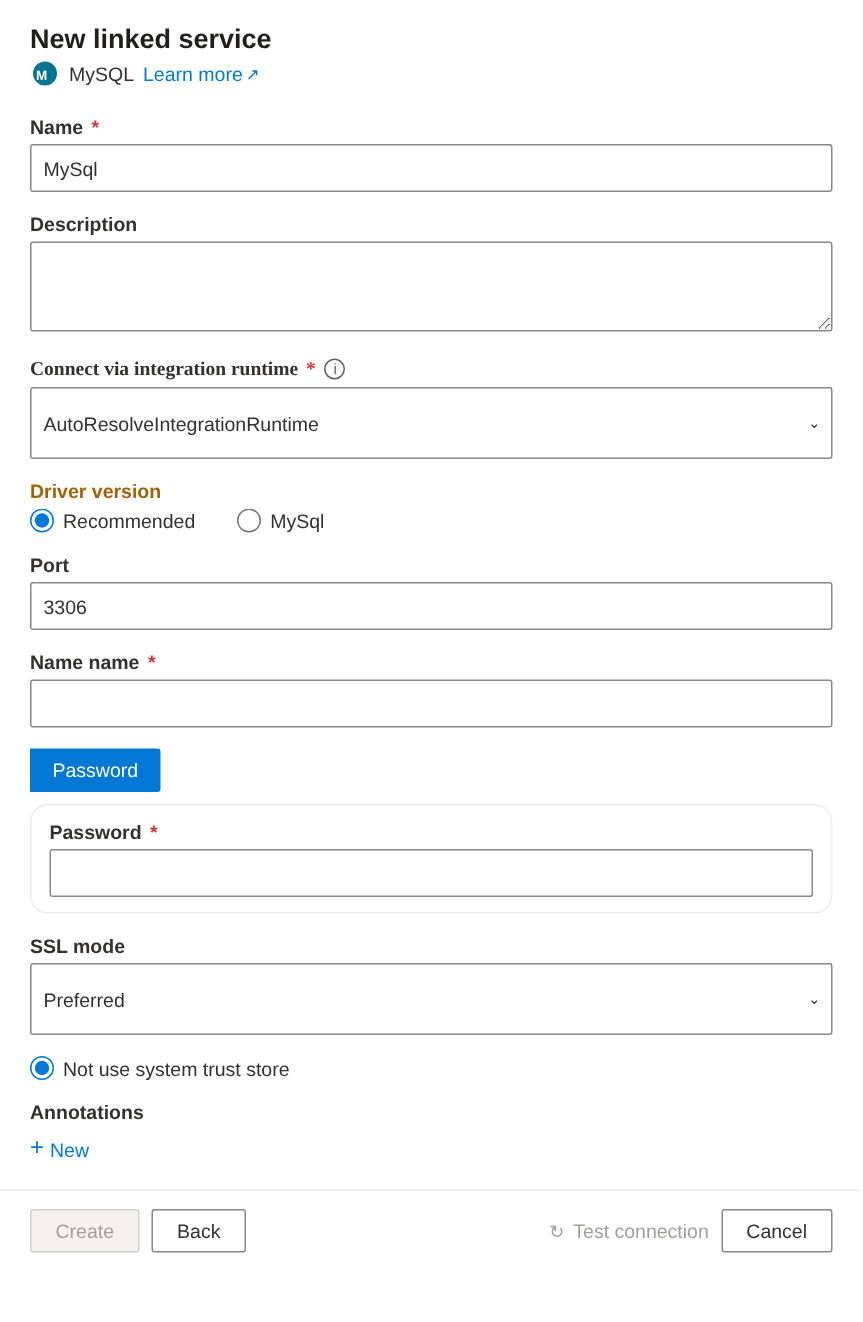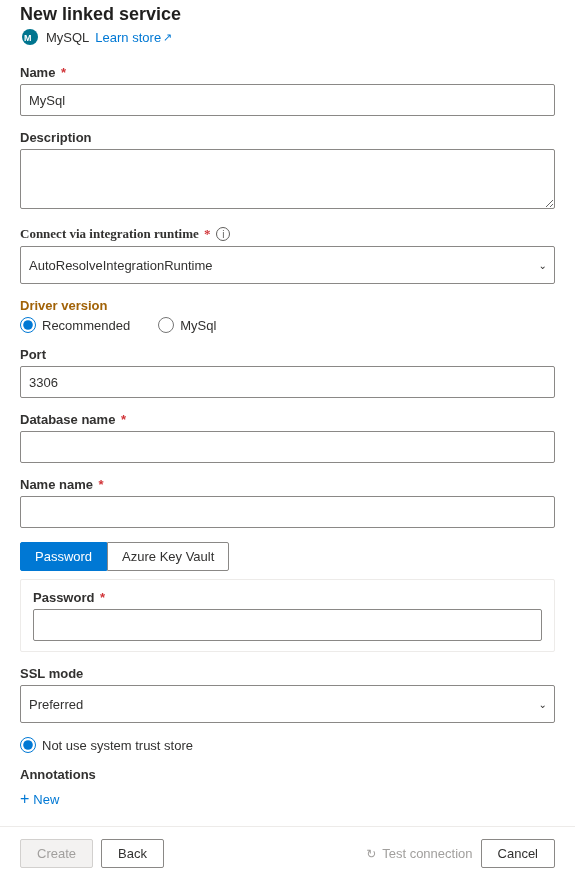--- a/index.html
+++ b/index.html
@@ -5,21 +5,21 @@
     * { box-sizing: border-box; margin: 0; padding: 0; }
     body {
       font-family: 'Segoe UI', sans-serif;
       font-size: 13px;
       color: #323130;
       background: #fff;
       width: 575px;
       min-height: 881px;
     }
     .container {
-      padding: 4px 20px 0 20px;
+      padding: 16px 20px 0 20px;
     }
     .page-title {
       font-size: 18px;
       font-weight: 600;
       color: #201f1e;
       margin-bottom: 2px;
     }
     .subtitle-row {
       display: flex;
       align-items: center;
@@ -102,21 +102,21 @@
       font-size: 10px;
       color: #605e5c;
       cursor: pointer;
     }
     .select-wrapper {
       position: relative;
       width: 100%;
     }
     .form-select {
       width: 100%;
-      height: 38px;
+      height: 48px;
       padding: 0 30px 0 8px;
       border: 1px solid #8a8886;
       border-radius: 2px;
       font-size: 13px;
       color: #323130;
       appearance: none;
       background: #fff;
       outline: none;
       cursor: pointer;
     }
@@ -175,21 +175,21 @@
     }
     .tab-btn:first-child {
       border-radius: 2px 0 0 2px;
     }
     .tab-btn:last-child {
       border-radius: 0 2px 2px 0;
     }
     .password-section {
       border: 1px solid #edebe9;
       padding: 10px 12px;
-      border-radius: 2px;
+      border-radius: 12px;
       margin-top: 0;
     }
     .ssl-group {
       margin-bottom: 14px;
     }
     .system-trust-row {
       display: flex;
       align-items: center;
       gap: 20px;
       margin-bottom: 14px;
@@ -274,21 +274,21 @@
   <div class="page-title">New linked service</div>
   <div class="subtitle-row">
     <span class="mysql-icon">
       <svg viewBox="0 0 18 18" fill="none" xmlns="http://www.w3.org/2000/svg">
         <ellipse cx="9" cy="9" rx="8" ry="8" fill="#00758F"></ellipse>
         <text x="3" y="13" font-size="9" fill="white" font-weight="bold">M</text>
       </svg>
     </span>
     <span class="subtitle-text">MySQL</span>
     <a class="learn-more" href="#">
-      <span>Learn store</span>
+      <span>Learn more</span>
       <span class="external-icon">↗</span>
     </a>
   </div>
 
   <div class="form-group">
     <label class="form-label">
       <span>Name</span><span class="required"> *</span>
     </label>
     <input type="text" class="form-input" value="MySql" style="">
   </div>
@@ -326,37 +326,30 @@
       </label>
     </div>
   </div>
 
 
   <div class="form-group">
     <label class="form-label">Port</label>
     <input type="text" class="form-input" value="3306" style="">
   </div>
 
-  <div class="form-group">
-    <label class="form-label">
-      <span>Database name</span><span class="required"> *</span>
-    </label>
-    <input type="text" class="form-input" value="" style="">
-  </div>
 
   <div class="form-group">
     <label class="form-label">
       <span>Name name</span><span class="required"> *</span>
     </label>
     <input type="text" class="form-input" value="" style="">
   </div>
 
   <div class="tab-bar" style="margin-bottom: 8px;">
     <button class="tab-btn active">Password</button>
-    <button class="tab-btn">Azure Key Vault</button>
   </div>
 
   <div class="password-section form-group">
     <label class="form-label">
       <span>Password</span><span class="required"> *</span>
     </label>
     <input type="password" class="form-input" value="" style="">
   </div>
 
   <div class="ssl-group form-group">

